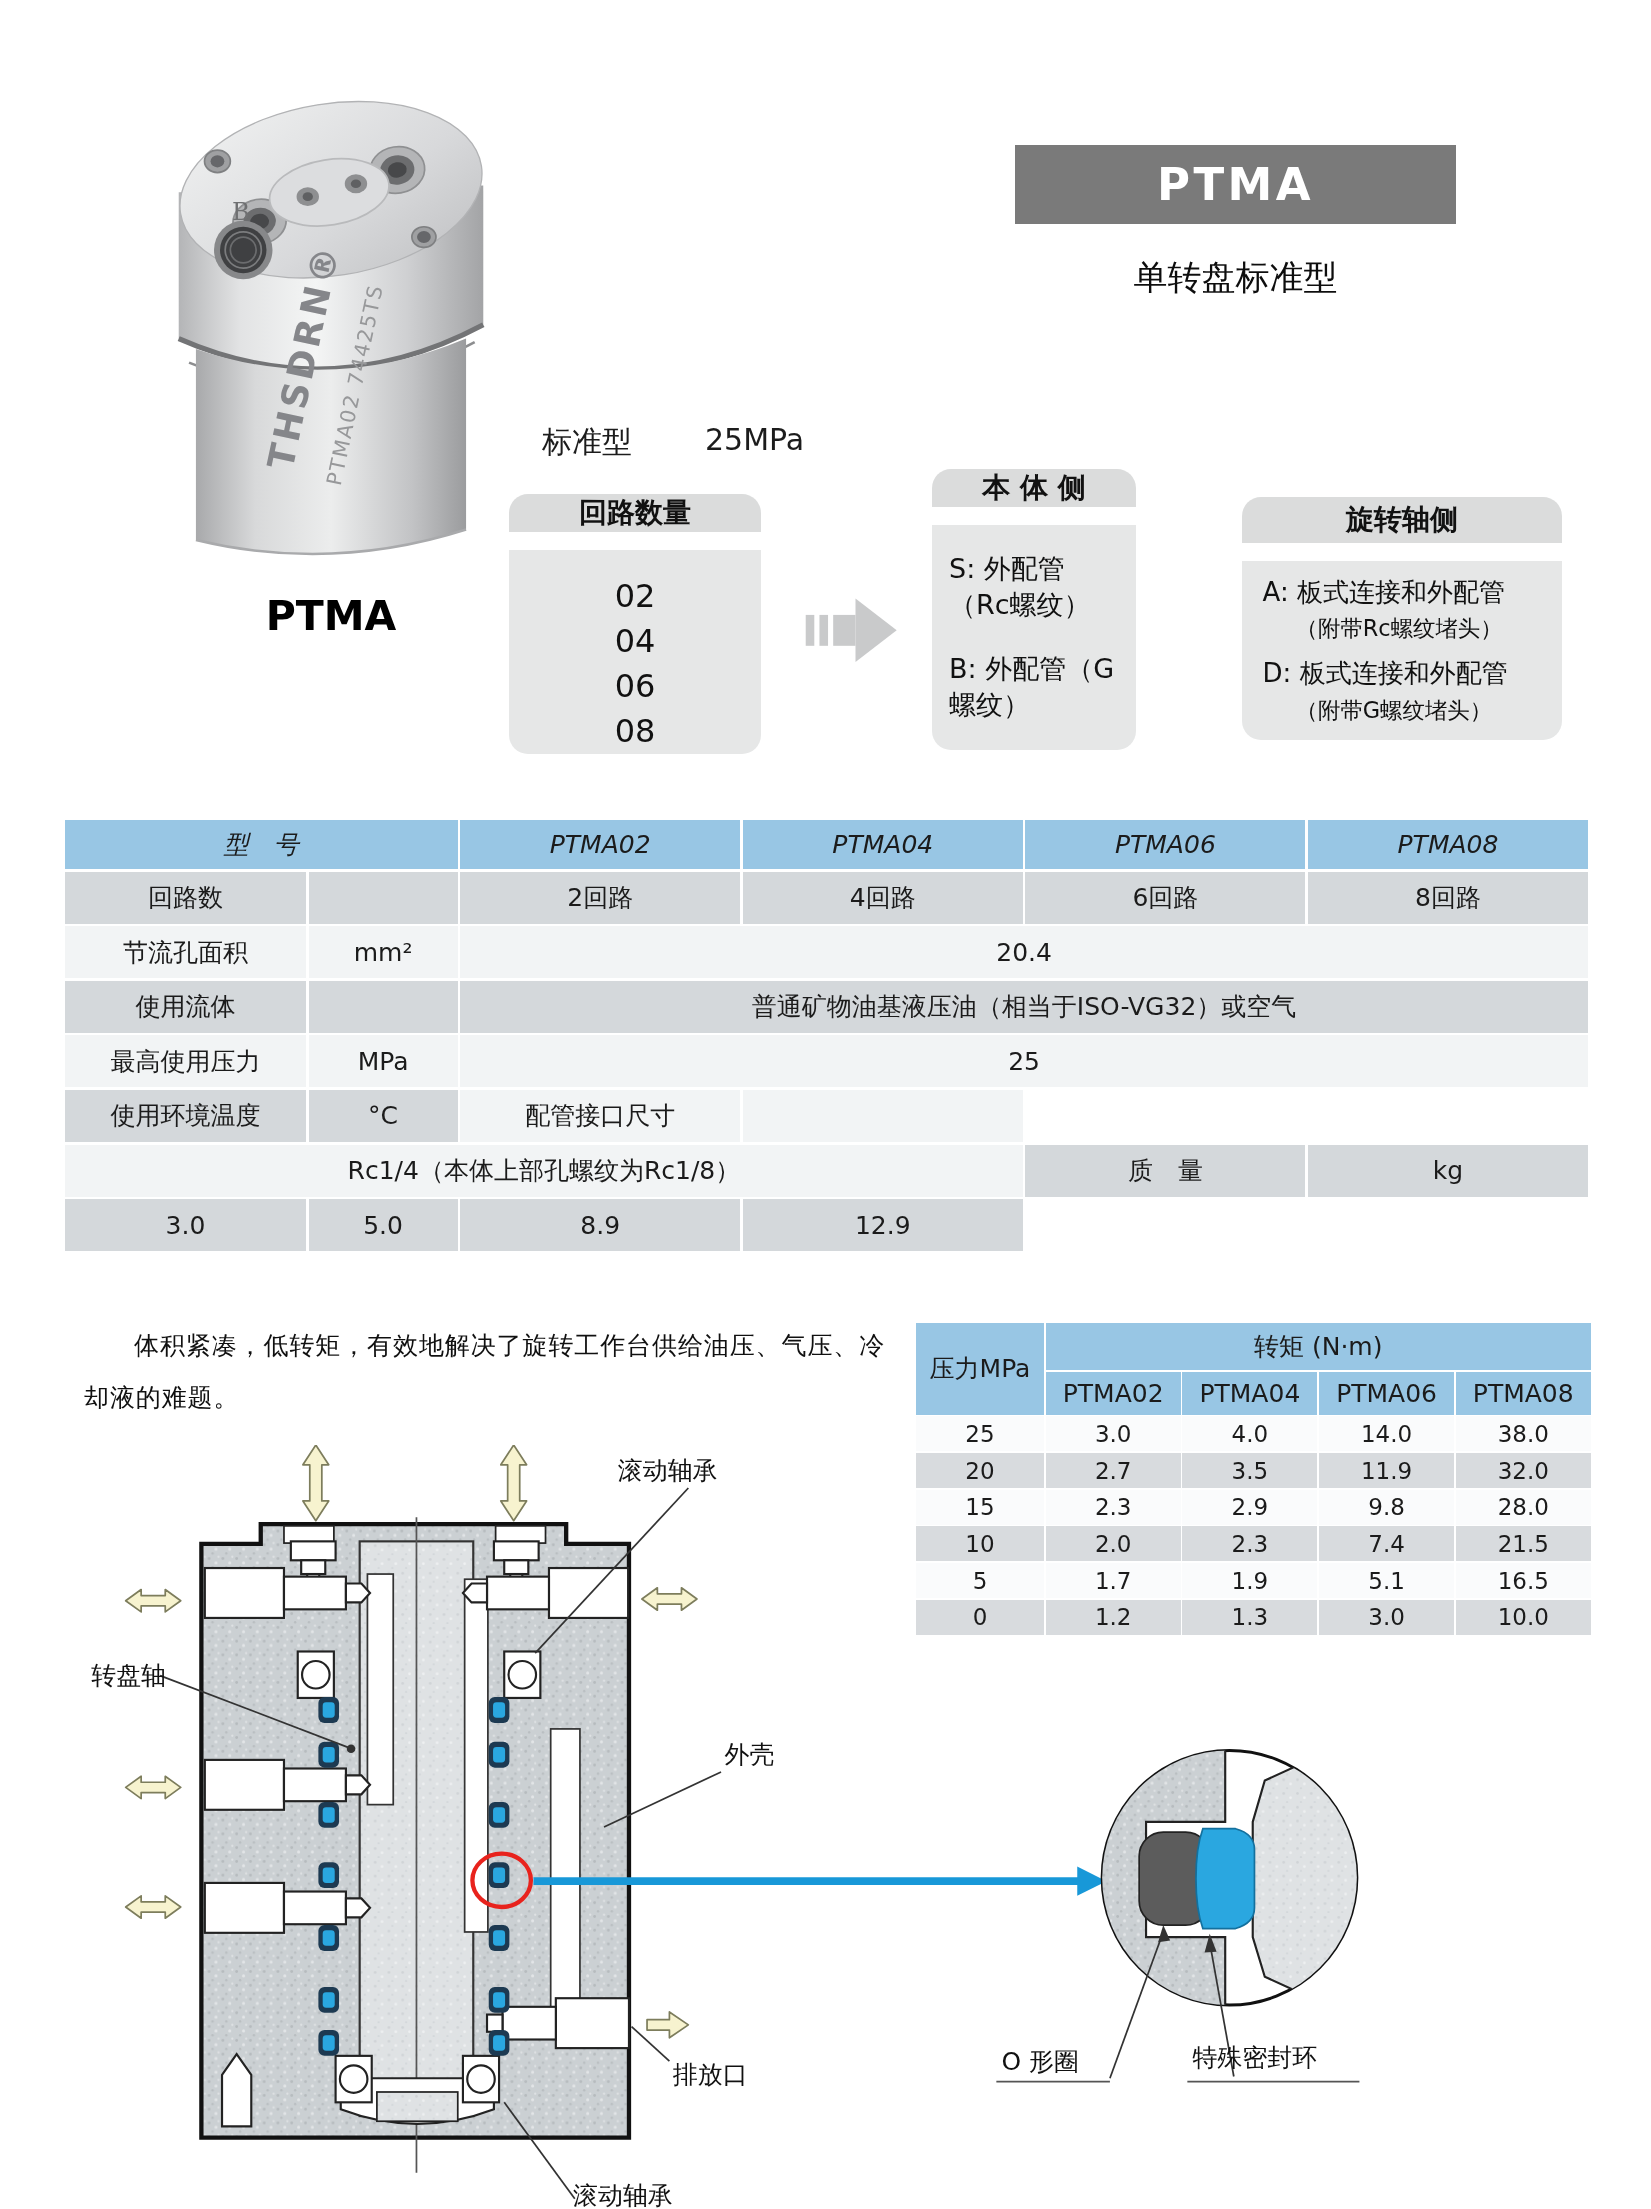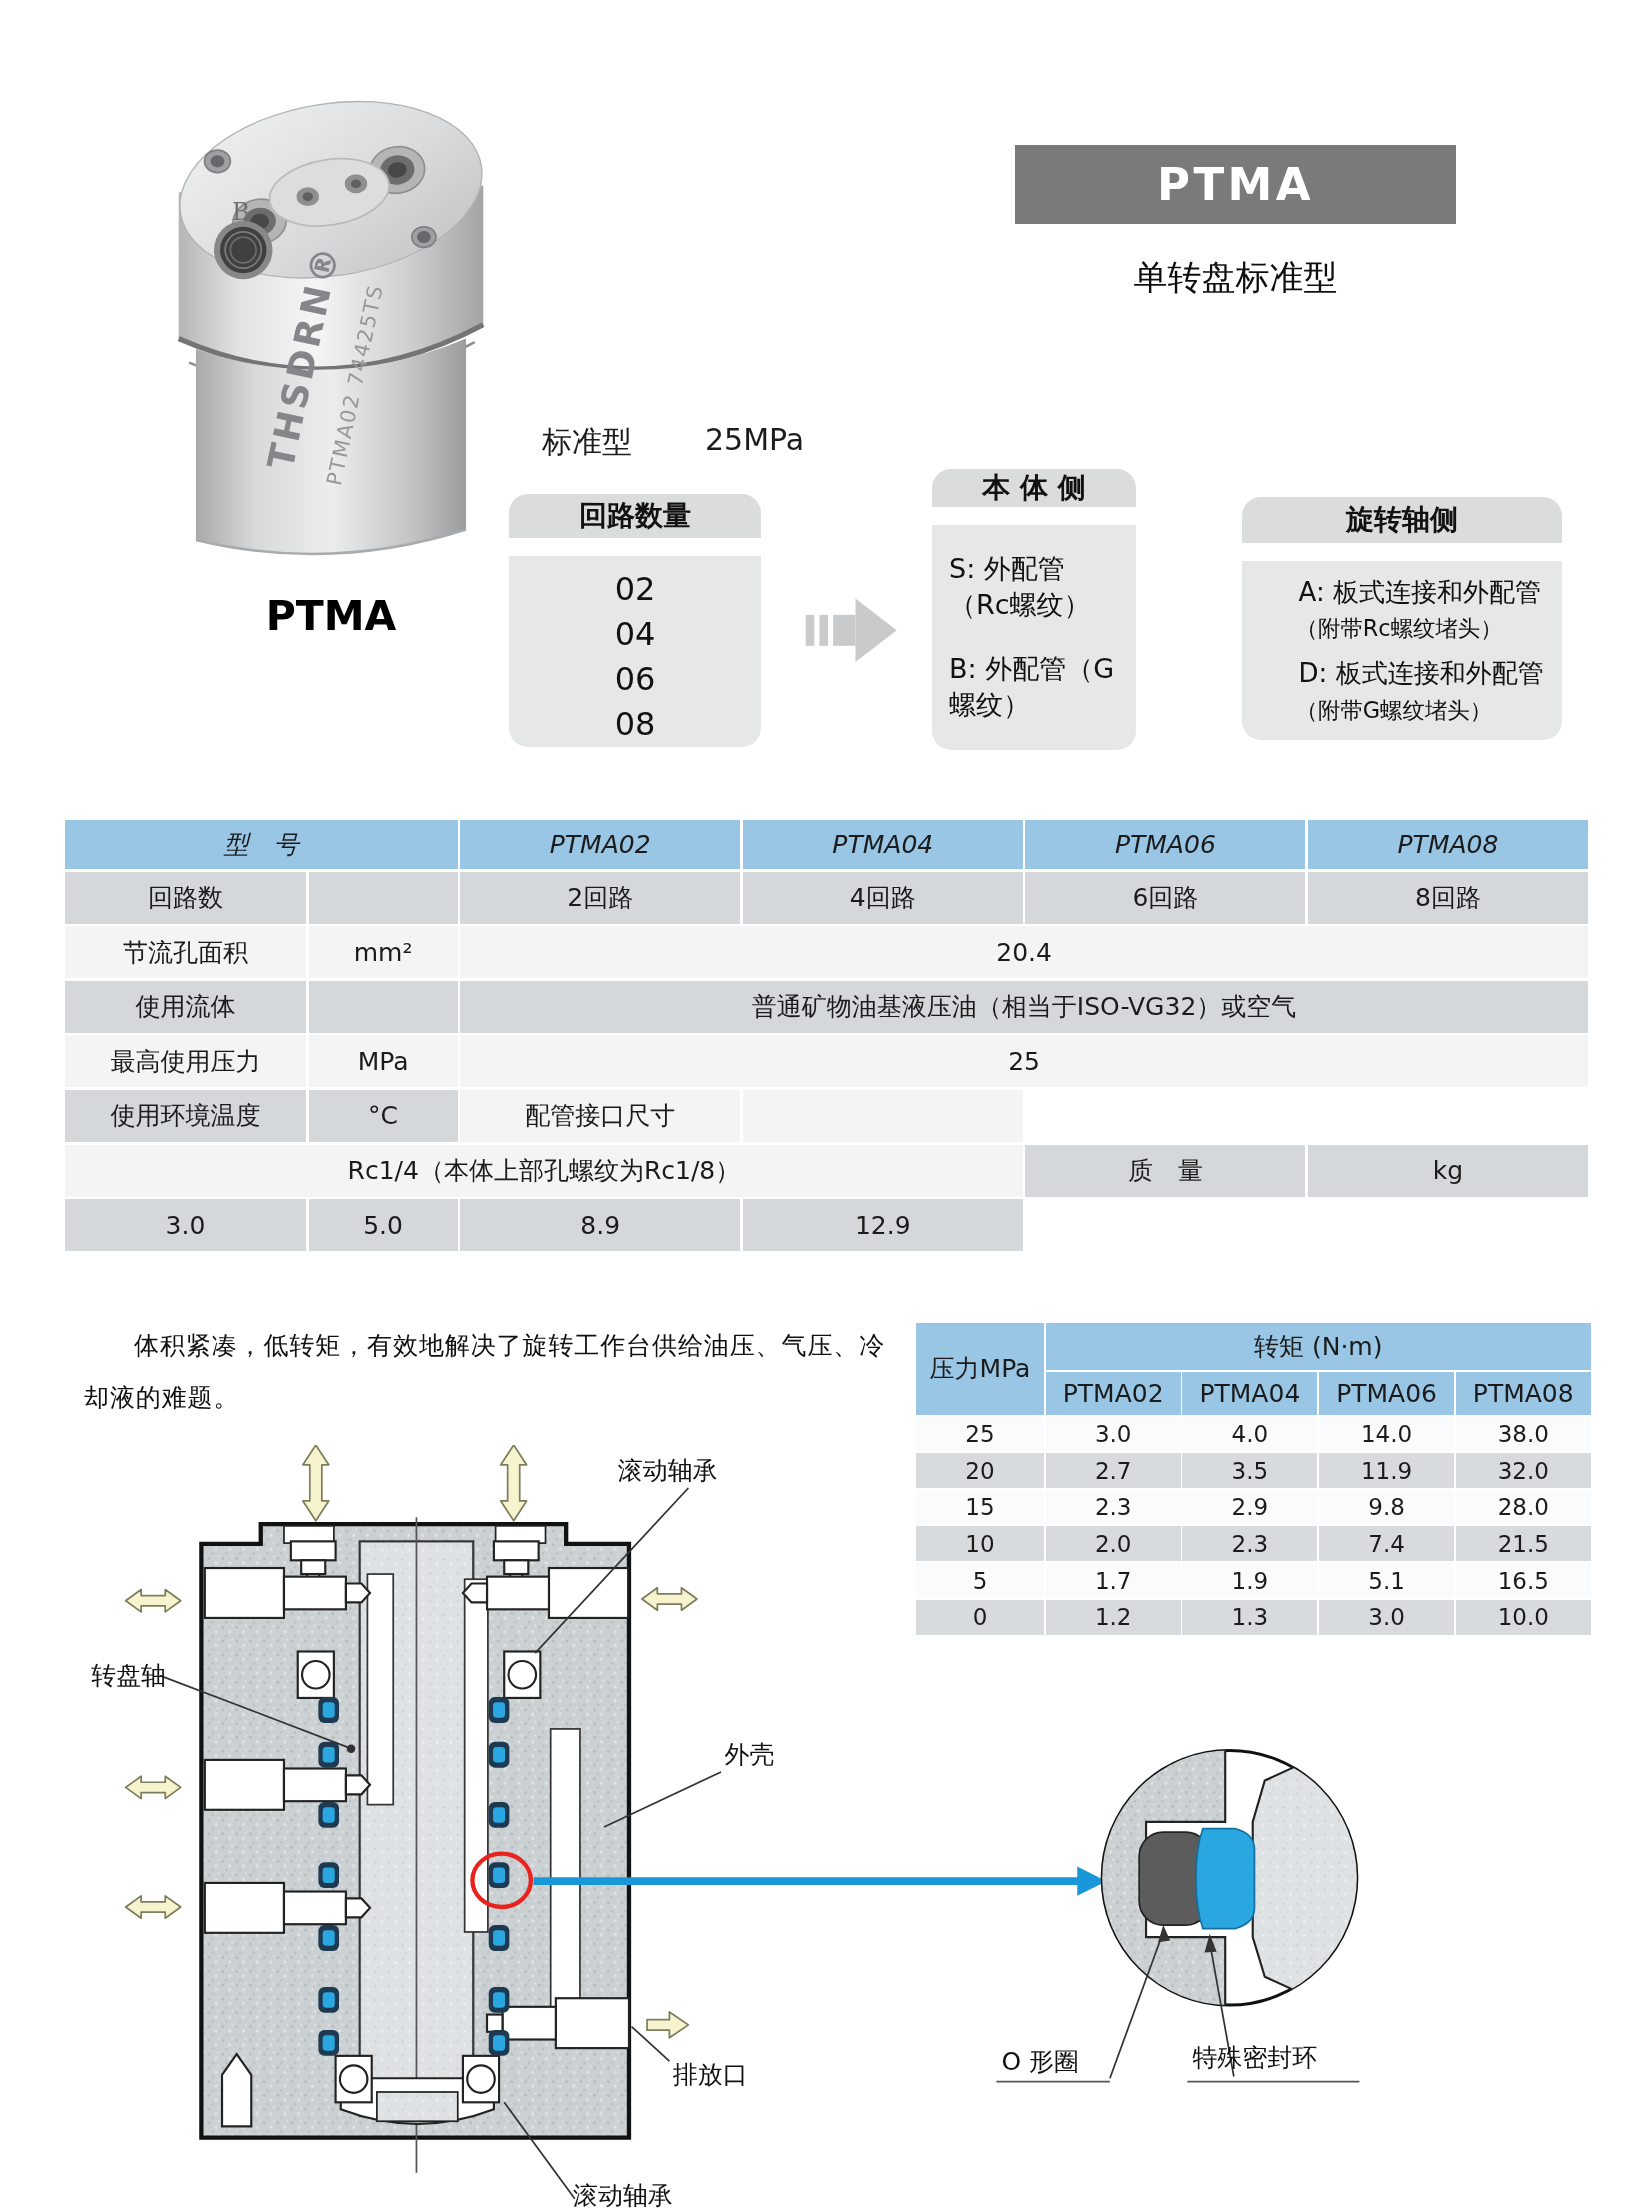--- a/index.html
+++ b/index.html
@@ -21,27 +21,27 @@
 
   
   .type-line{left:542px;top:422px;display:flex;gap:73px;font-size:30px;color:#1c1c1c;}
   .opt-box{display:flex;flex-direction:column;gap:18px;}
   .opt-head{height:46px;background:#dbdcdc;border-radius:19px 19px 0 0;
             display:flex;align-items:center;justify-content:center;
             font-size:28px;font-weight:600;color:#111;}
   .opt-body{flex:1;background:#e6e7e7;border-radius:0 0 19px 19px;}
   .box-circuits{left:509px;top:494px;width:252px;height:253px;}
   .box-circuits .opt-body{display:flex;flex-direction:column;align-items:center;
-            padding-top:11px;font-size:32px;line-height:45px;color:#111;}
+            padding-top:24px;font-size:32px;line-height:45px;color:#111;}
   .box-body-side{left:932px;top:469px;width:204px;height:247px;}
   .box-body-side .opt-body{padding:26px 15.5px 0 17px;font-size:27px;color:#111;}
   .box-body-side .opt-item{margin-bottom:27.5px;}
   .box-shaft-side{left:1242px;top:497px;width:320px;height:243px;}
   .box-shaft-side .opt-body{padding:13.8px 10.3px 0 20.6px;color:#111;}
-  .box-shaft-side .opt-desc{font-size:26px;margin-left:36px;}
+  .box-shaft-side .opt-desc{font-size:26px;}
   .box-shaft-side .opt-note{font-size:22.4px;padding-left:33px;margin:3.4px 0 12px 0;}
   .flow-arrow{left:804px;top:590px;}
 
   
   .spec-table{left:65px;top:820px;display:grid;
       grid-template-columns:241px 149px 280px 280px 280px 280px;
       grid-template-rows:49px repeat(7,52px);gap:2.6px;background:#fff;}
   .cell{display:flex;align-items:center;justify-content:center;
         font-size:25px;color:#1b1b1b;text-align:center;}
   .c-blue{background:#98c6e4;font-style:italic;}

